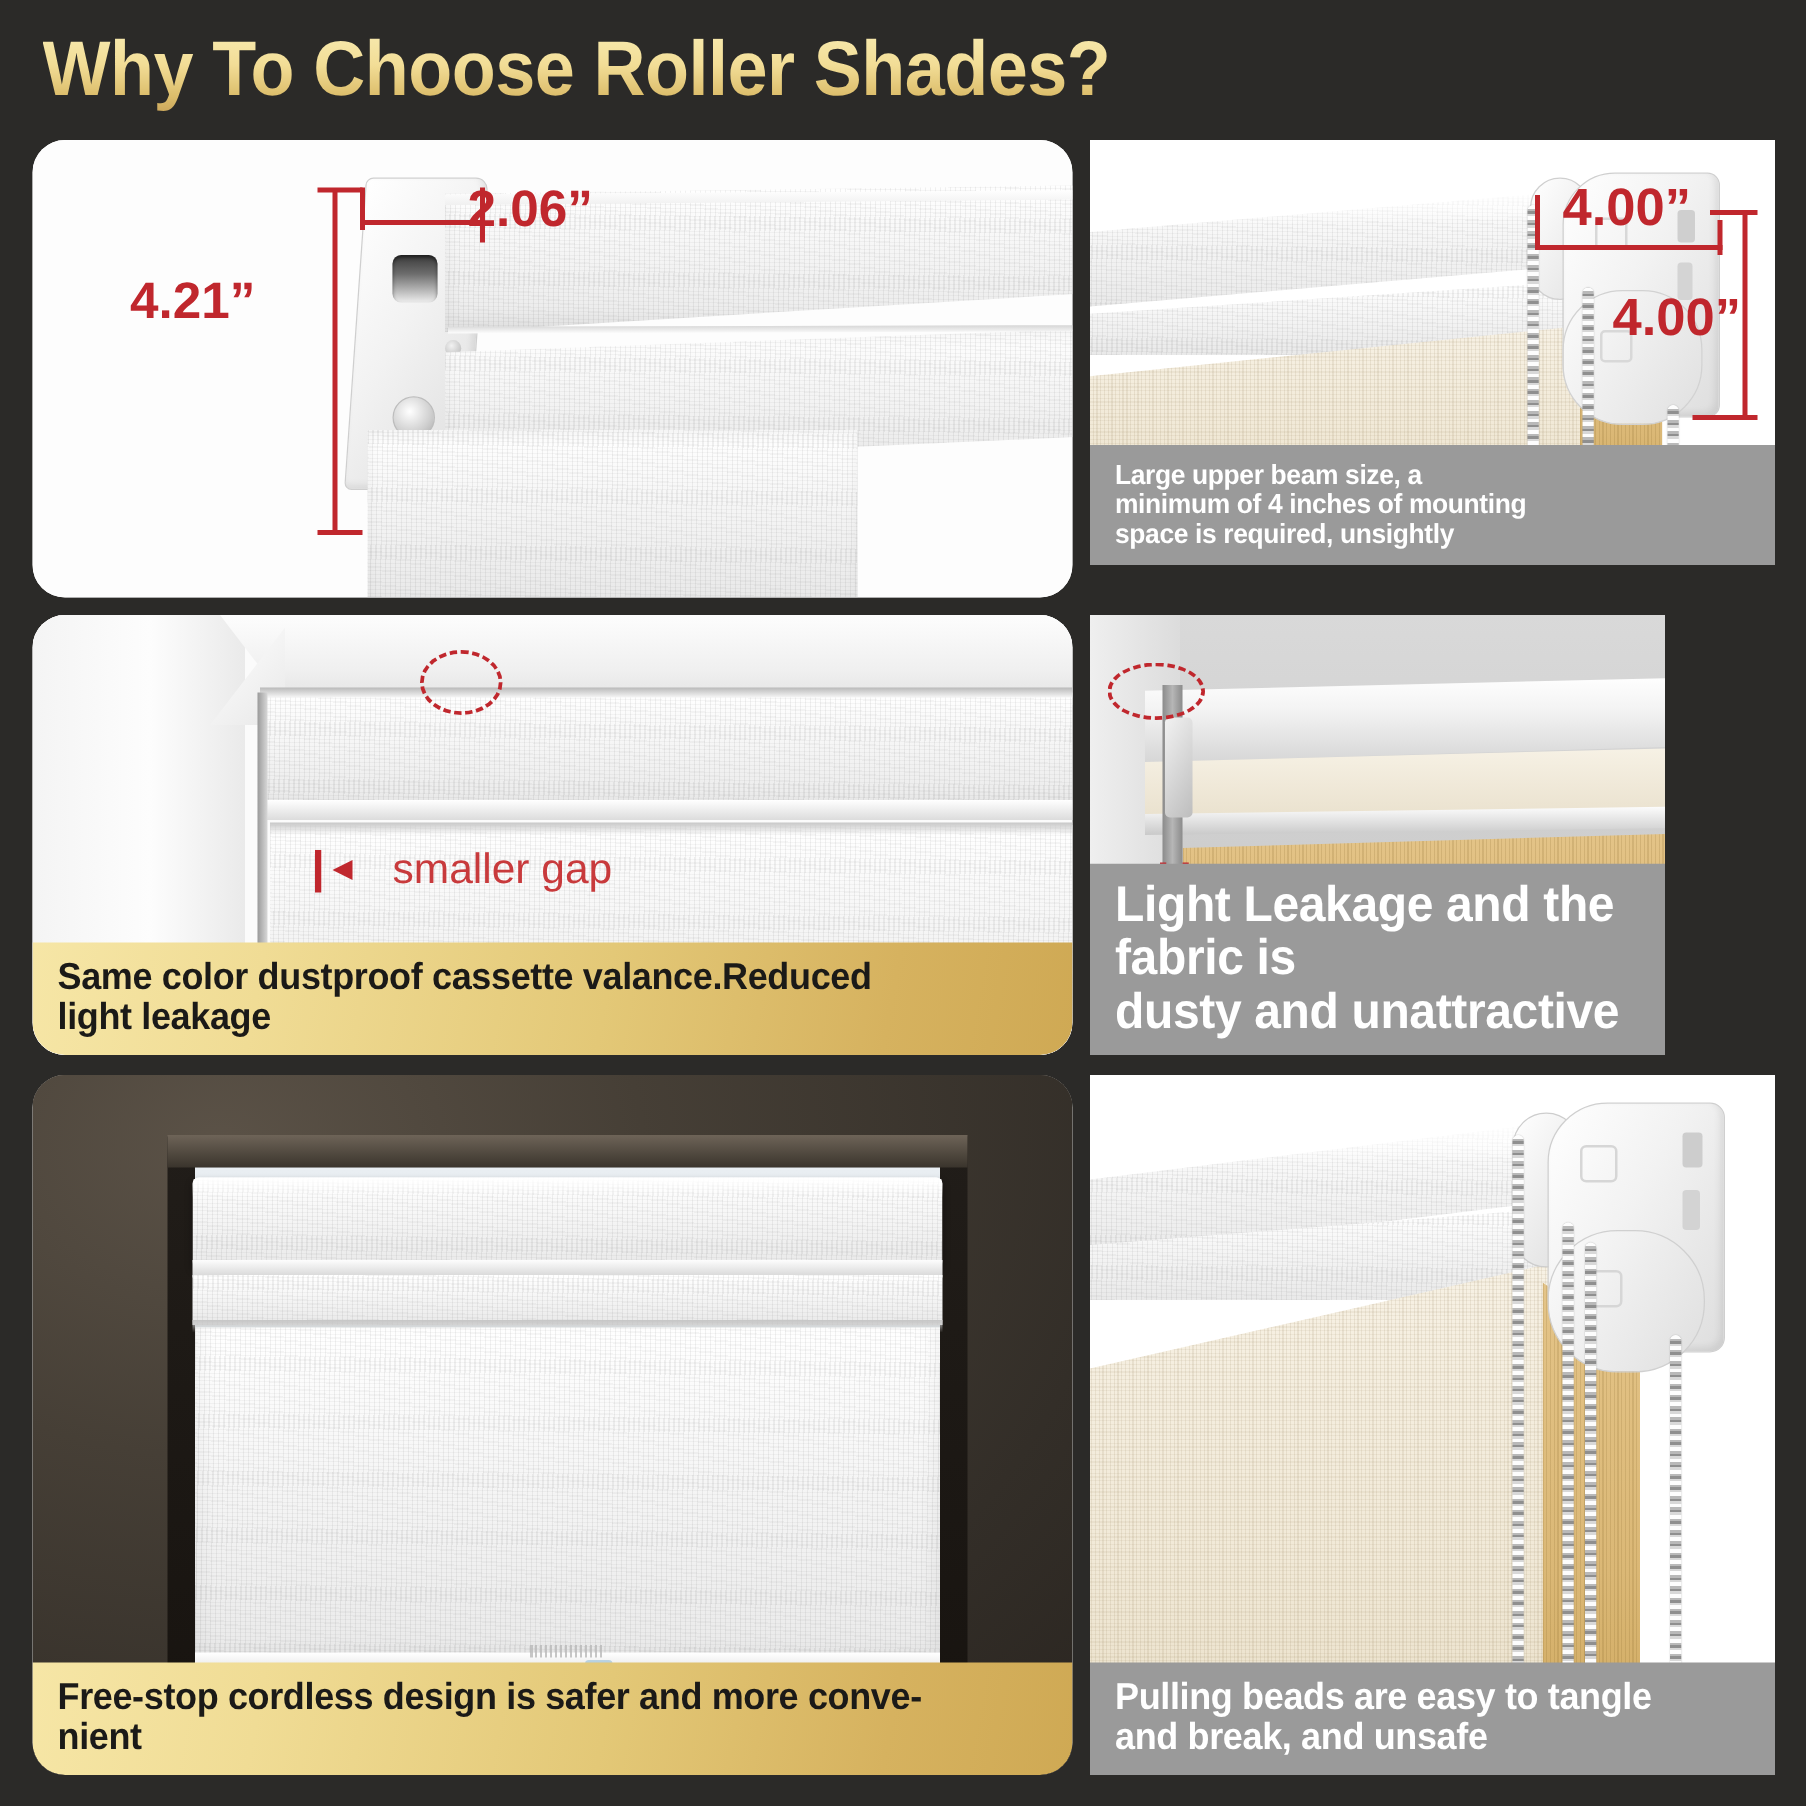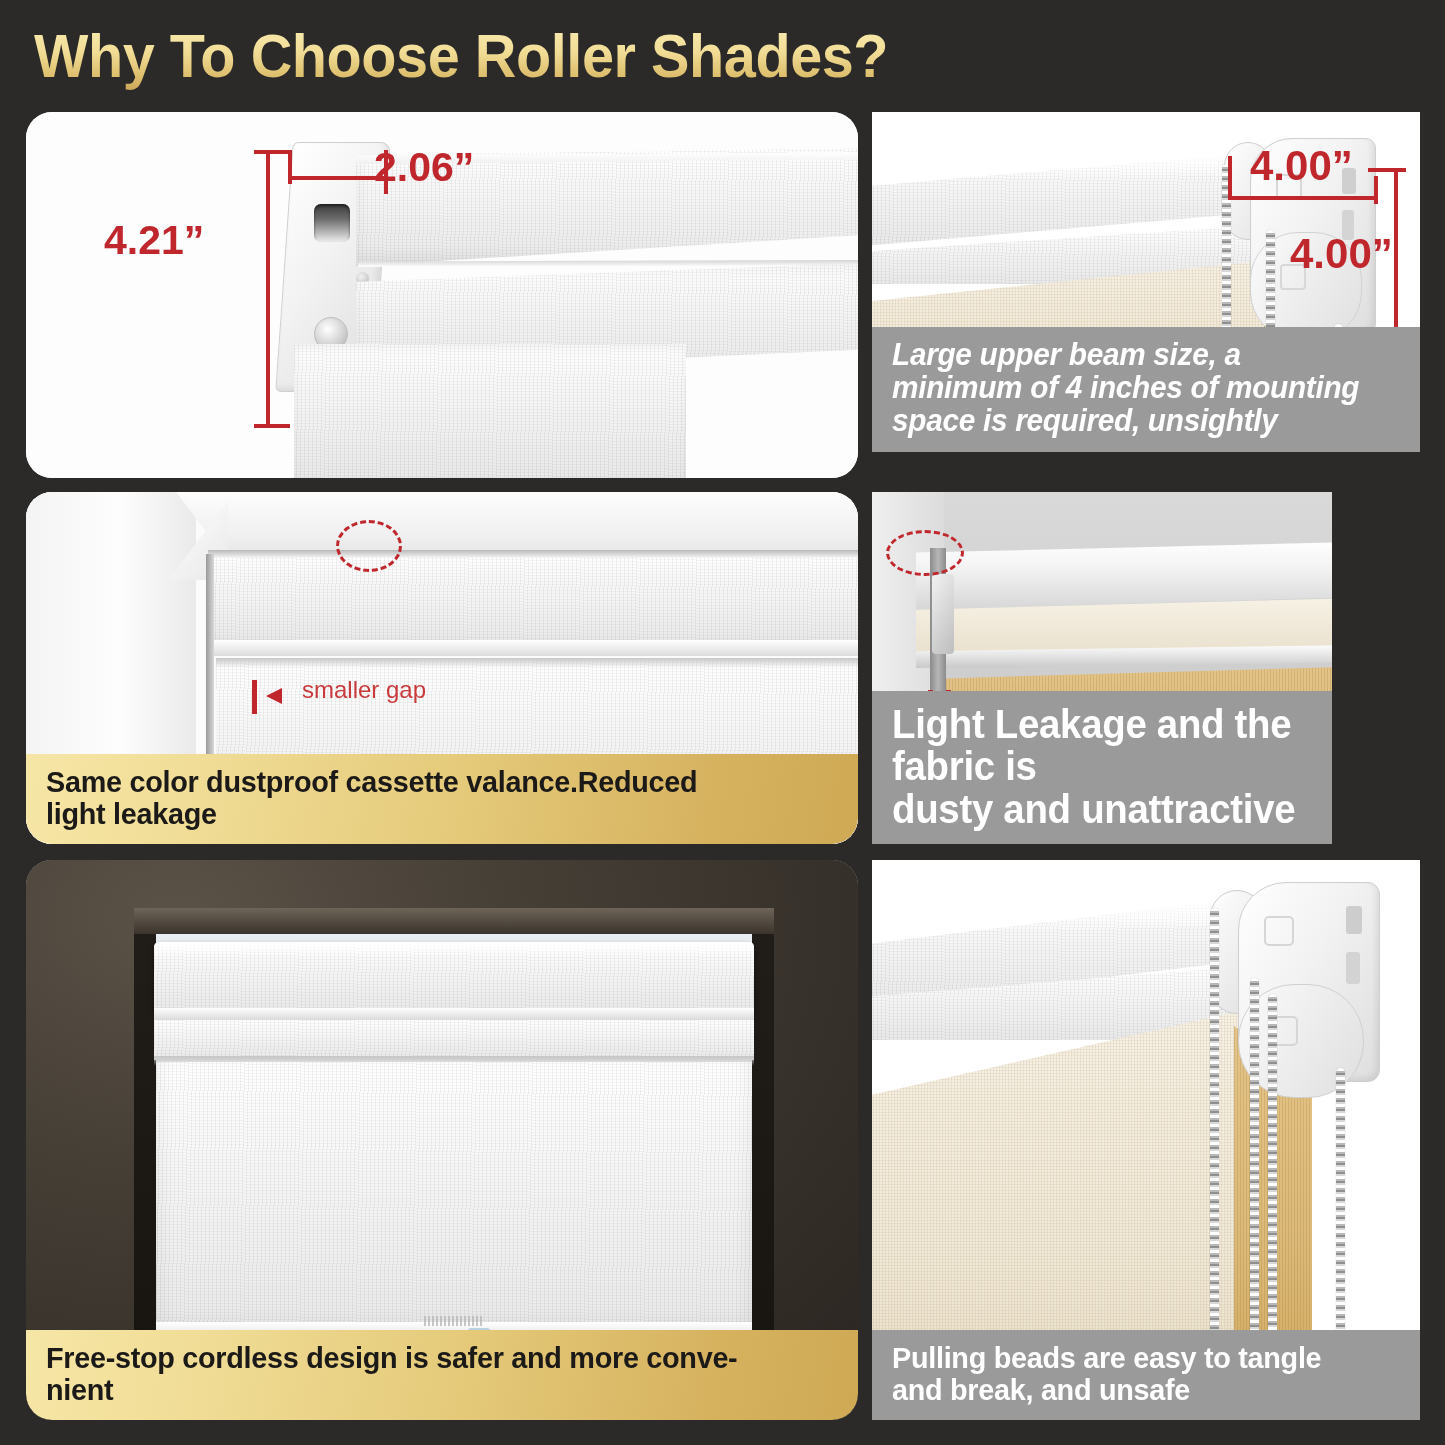--- a/index.html
+++ b/index.html
@@ -172,21 +172,21 @@
       <div class="rl" style="left:356px;top:44px;width:4px;height:44px;"></div>
       <div class="rl" style="left:502px;top:64px;width:4px;height:28px;"></div>
       <div class="rtxt" style="left:378px;top:30px;font-size:42px;">4.00”</div>
 
       <div class="rl" style="left:522px;top:58px;width:4px;height:166px;"></div>
       <div class="rl" style="left:496px;top:56px;width:38px;height:4px;"></div>
       <div class="rl" style="left:482px;top:220px;width:52px;height:4px;"></div>
       <div class="rtxt" style="left:418px;top:118px;font-size:42px;">4.00”</div>
     </div>
 
-    <div class="cap gray" style="font-size:31px;font-style:italic;">
+    <div class="cap gray" style="font-size:22px;">
       <span class="ln">Large upper beam size, a</span>
       <span class="ln">minimum of 4 inches of mounting</span>
       <span class="ln">space is required, unsightly</span>
     </div>
   </div>
 
   <div class="panel pro" style="left:26px; top:492px; width:832px; height:352px;">
     <div class="photo" style="background:#fbfbfb;">
 
       <div style="position:absolute;left:0;top:0;width:170px;height:100%;
@@ -209,21 +209,21 @@
       <div style="position:absolute;left:190px;top:166px;width:652px;height:10px;
                   background:linear-gradient(180deg,#c8c8c8,rgba(255,255,255,0));"></div>
 
       <div style="position:absolute;left:180px;top:62px;width:8px;height:290px;
                   background:linear-gradient(90deg,#9a9a9a,#d8d8d8);"></div>
 
       <div class="dashO" style="left:310px;top:28px;width:66px;height:52px;"></div>
 
       <div class="rl" style="left:226px;top:188px;width:5px;height:34px;"></div>
       <div class="arrowL" style="left:240px;top:196px;"></div>
-      <div class="rtxt thin" style="left:276px;top:184px;font-size:24px;">smaller gap</div>
+      <div class="rtxt thin" style="left:288px;top:184px;font-size:34px;">smaller gap</div>
     </div>
 
     <div class="cap gold" style="font-size:30px;">
       <span class="ln">Same color dustproof cassette valance.Reduced</span>
       <span class="ln">light leakage</span>
     </div>
   </div>
 
   <div class="panel con" style="left:872px; top:492px; width:460px; height:352px;">
     <div class="photo" style="background:#c9c9c9;">

